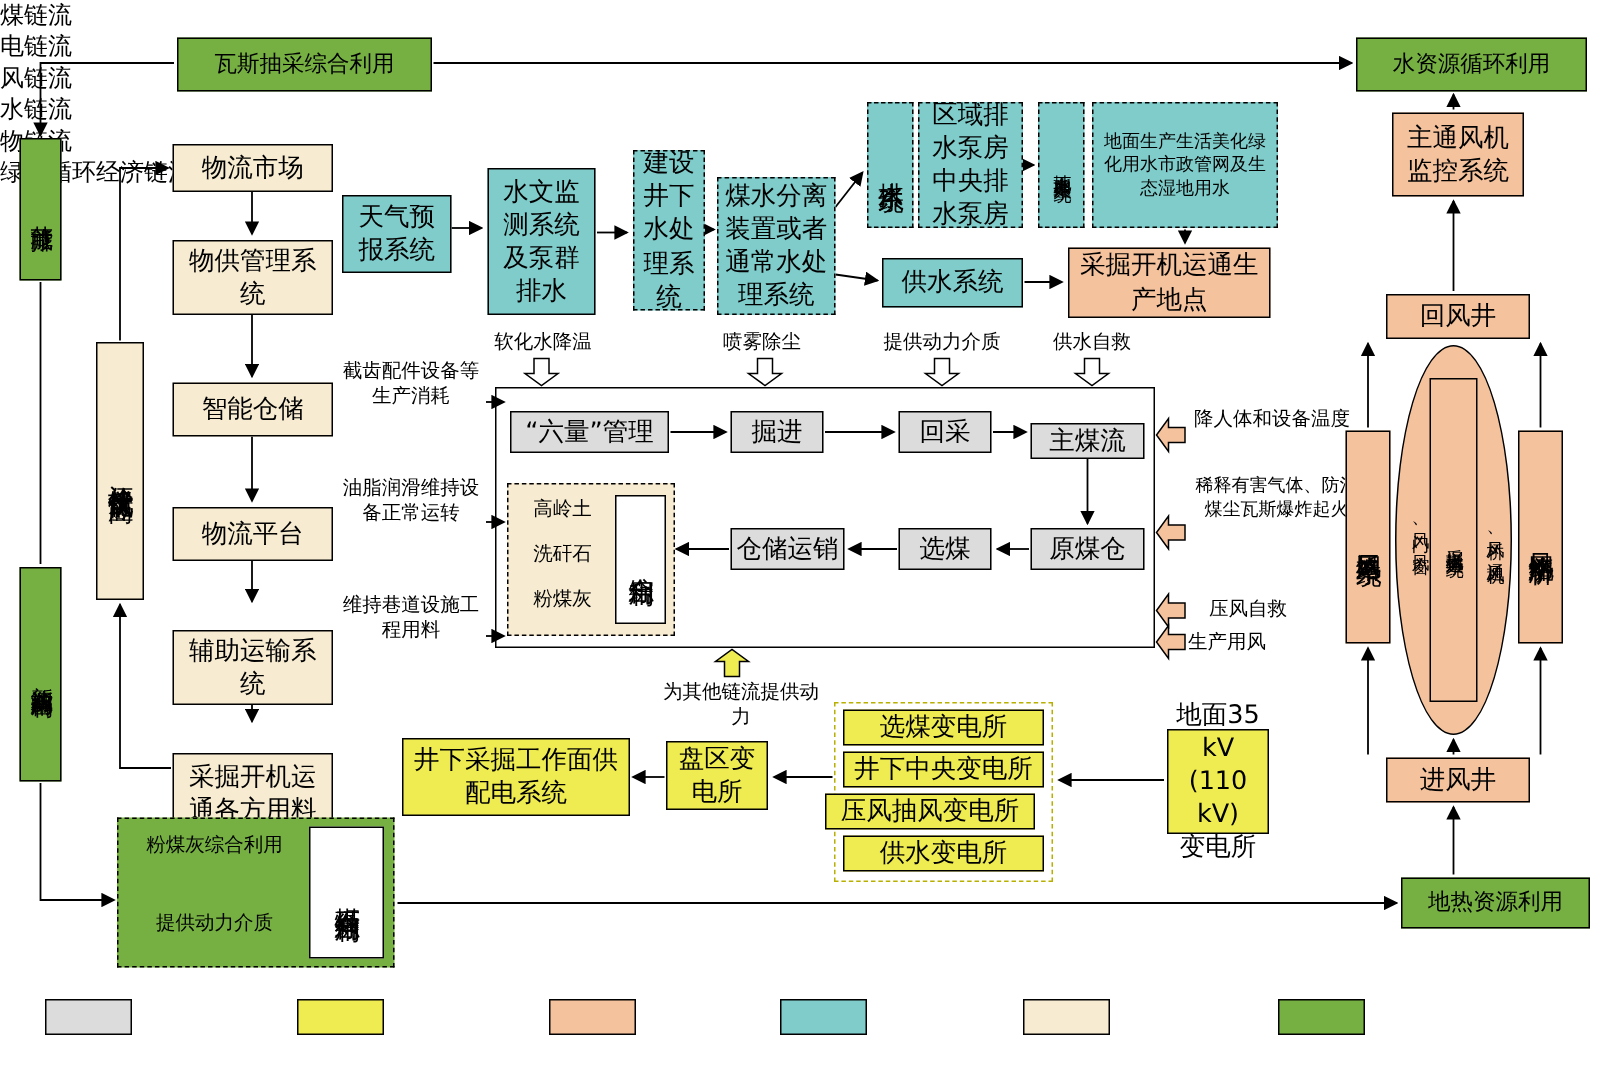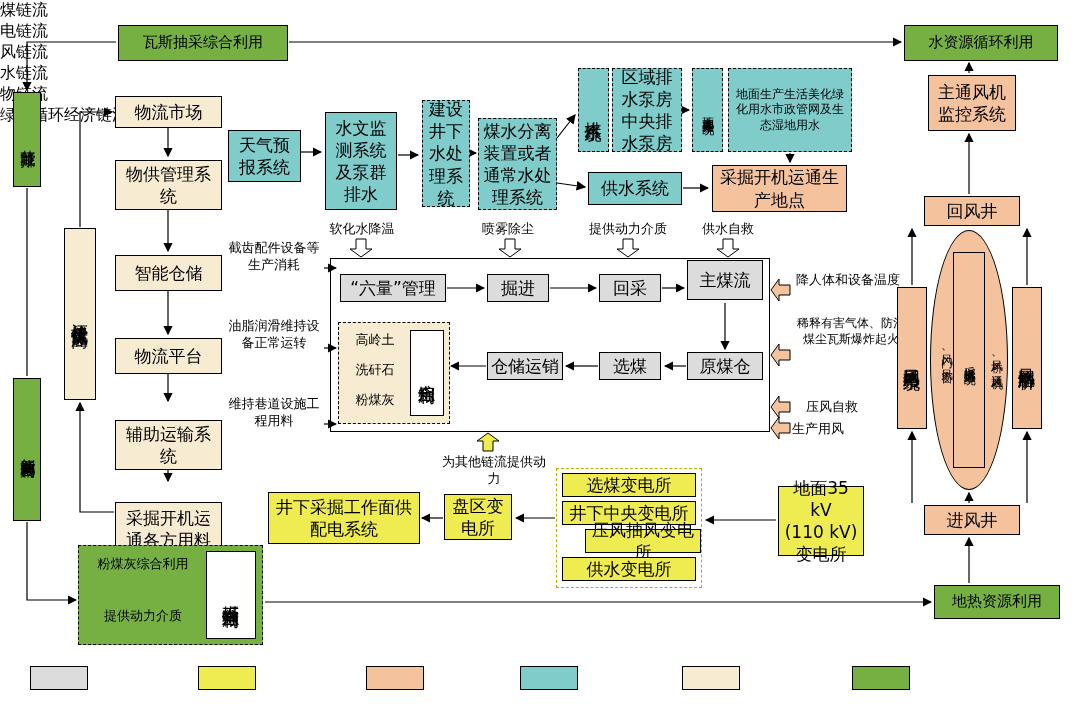--- a/index.html
+++ b/index.html
@@ -134,21 +134,21 @@
 
 <div class="txt" style="left:321px;top:221px;width:82px">软化水降温</div>
 <div class="txt" style="left:472px;top:221px;width:72px">喷雾除尘</div>
 <div class="txt" style="left:578px;top:221px;width:100px">提供动力介质</div>
 <div class="txt" style="left:692px;top:221px;width:72px">供水自救</div>
 
 <div class="box hollow" style="left:330px;top:258px;width:440px;height:174px"></div>
 <div class="box gr" style="left:340px;top:274px;width:106px;height:28px">“六量”管理</div>
 <div class="box gr" style="left:487px;top:274px;width:62px;height:28px">掘进</div>
 <div class="box gr" style="left:599px;top:274px;width:62px;height:28px">回采</div>
-<div class="box gr" style="left:687px;top:260px;width:76px;height:40px">主煤流</div>
+<div class="box gr" style="left:687px;top:282px;width:76px;height:24px">主煤流</div>
 <div class="box gr" style="left:487px;top:352px;width:76px;height:28px">仓储运销</div>
 <div class="box gr" style="left:599px;top:352px;width:62px;height:28px">选煤</div>
 <div class="box gr" style="left:687px;top:352px;width:76px;height:28px">原煤仓</div>
 
 <div class="box c dashed" style="left:338px;top:322px;width:112px;height:102px"></div>
 <div class="txt" style="left:344px;top:332px;width:62px;z-index:2">高岭土</div>
 <div class="txt" style="left:344px;top:362px;width:62px;z-index:2">洗矸石</div>
 <div class="txt" style="left:344px;top:392px;width:62px;z-index:2">粉煤灰</div>
 <div class="box w v" style="left:410px;top:330px;width:34px;height:86px;z-index:2">综合利用</div>
 
@@ -160,23 +160,23 @@
 <div class="txt f12" style="left:792px;top:316px;width:118px">稀释有害气体、防治煤尘瓦斯爆炸起火</div>
 <div class="txt" style="left:806px;top:399px;width:90px;text-align:left">压风自救</div>
 <div class="txt" style="left:792px;top:421px;width:90px;text-align:left">生产用风</div>
 
 <div class="txt" style="left:438px;top:454px;width:112px">为其他链流提供动力</div>
 <div class="box y" style="left:268px;top:492px;width:152px;height:52px">井下采掘工作面供配电系统</div>
 <div class="box y" style="left:444px;top:494px;width:68px;height:46px">盘区变电所</div>
 <div class="box hollow dashed" style="left:556px;top:468px;width:146px;height:120px;border-color:#b8b000"></div>
 <div class="box y" style="left:562px;top:473px;width:134px;height:24px">选煤变电所</div>
 <div class="box y" style="left:562px;top:501px;width:134px;height:24px">井下中央变电所</div>
-<div class="box y" style="left:585px;top:529px;width:116px;height:24px">压风抽风变电所</div>
+<div class="box y" style="left:550px;top:529px;width:140px;height:24px">压风抽风变电所</div>
 <div class="box y" style="left:562px;top:557px;width:134px;height:24px">供水变电所</div>
-<div class="box y pre" style="left:778px;top:486px;width:86px;height:70px">地面35 kV
+<div class="box y pre" style="left:778px;top:486px;width:68px;height:70px">地面35 kV
 (110 kV)
 变电所</div>
 
 <div class="box s" style="left:928px;top:75px;width:88px;height:56px">主通风机监控系统</div>
 <div class="box s" style="left:924px;top:196px;width:96px;height:30px">回风井</div>
 <div class="box s v" style="left:897px;top:287px;width:30px;height:142px">通风网络系统</div>
 <div class="box s v" style="left:1012px;top:287px;width:30px;height:142px">风流网络解析</div>
 <div class="box s ellipse" style="left:930px;top:230px;width:78px;height:260px"></div>
 <div class="txt v f12" style="left:936px;top:270px;width:18px;height:180px;z-index:2">风门、风窗、</div>
 <div class="box s v f12" style="left:953px;top:252px;width:32px;height:216px;z-index:2">采掘机运通系统</div>

